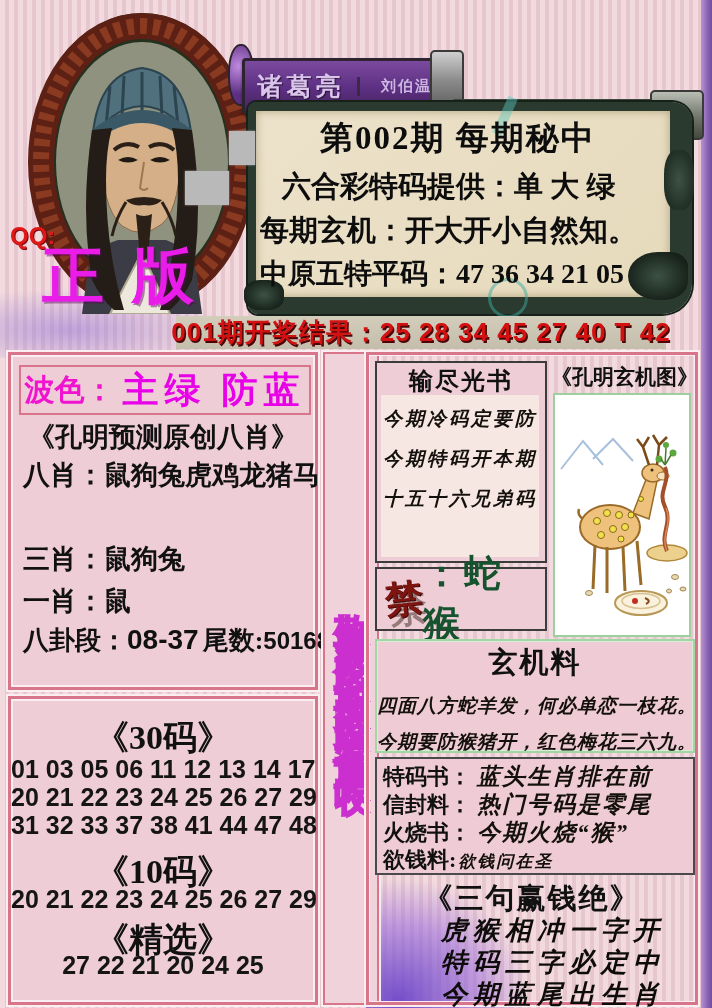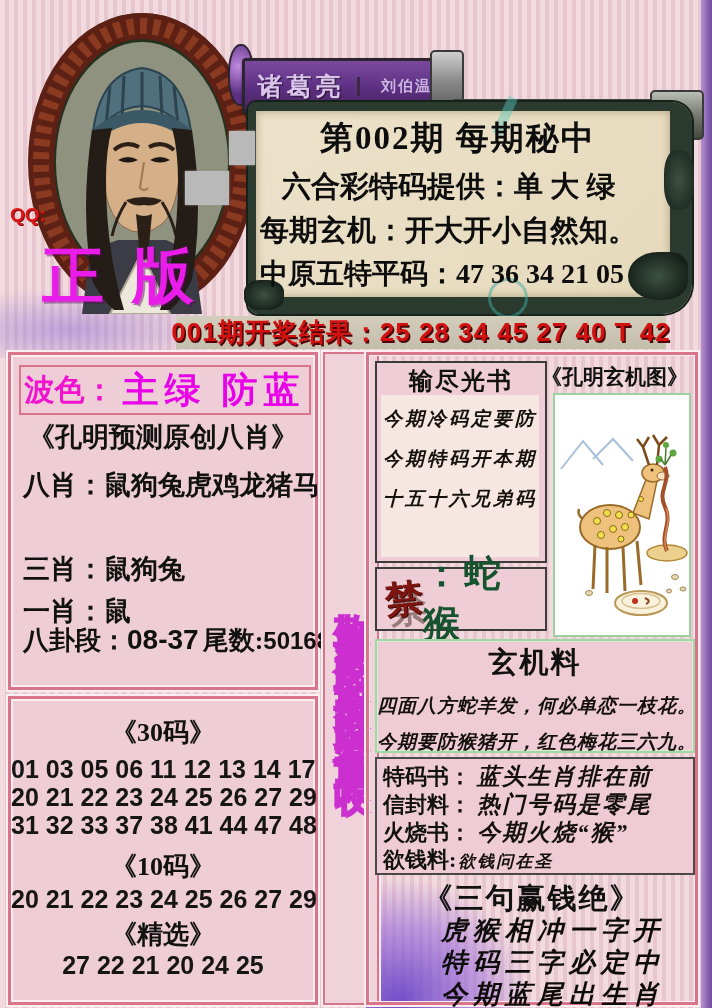--- a/index.html
+++ b/index.html
@@ -39,21 +39,21 @@
   .panel-deco2{left:628px;top:252px;width:60px;height:48px;background:radial-gradient(#3d5242,#16211a 75%);border-radius:50% 30% 40% 50%;}
   .panel-deco3{left:244px;top:280px;width:40px;height:30px;background:radial-gradient(#3d5242,#16211a 75%);border-radius:40%;}
   .panel-text{position:absolute;left:258px;top:112px;width:426px;color:#0d0d0d;}
   .ph1{font-size:33px;font-weight:bold;letter-spacing:2px;margin:4px 0 6px 62px;}
   .ph2{font-size:29px;font-weight:bold;margin:0 0 4px 24px;}
   .ph3{font-size:29px;font-weight:bold;margin:0 0 4px 2px;}
   .ph4{font-size:28px;font-weight:bold;margin:0 0 0 2px;}
   .censor{background:#b9b9b9;box-shadow:0 0 2px #999;}
   .censor1{left:229px;top:131px;width:26px;height:34px;}
   .censor2{left:185px;top:171px;width:44px;height:34px;}
-  .qq{left:10px;top:204px;font-family:"Liberation Sans",sans-serif;font-size:19px;font-weight:bold;color:#e01818;text-shadow:1px 1px 0 #7a0808;}
+  .qq{left:10px;top:222px;font-family:"Liberation Sans",sans-serif;font-size:24px;font-weight:bold;color:#e01818;text-shadow:1px 1px 0 #7a0808;}
   .zhengban{left:42px;top:234px;font-size:62px;font-weight:bold;color:#ea1cea;letter-spacing:28px;text-shadow:2px 2px 0 rgba(90,0,90,.45);}
   .watermark{left:488px;top:278px;width:34px;height:34px;border:3px solid rgba(60,170,160,.5);border-radius:50%;}
   .watermark2{left:500px;top:96px;width:10px;height:40px;background:rgba(90,200,190,.45);transform:rotate(24deg);}
 
   
   .result-bar{left:176px;top:316px;width:490px;height:33px;
     background:linear-gradient(180deg,#d3cdbc,#c4bdab);display:flex;align-items:center;justify-content:center;}
   .result-bar span{font-family:"Liberation Sans",sans-serif;font-size:26px;font-weight:bold;color:#d31111;
     text-shadow:1.5px 1.5px 0 #4a0606;letter-spacing:1px;white-space:nowrap;}
 
@@ -61,31 +61,31 @@
   .pinkbox{box-sizing:border-box;background:#eecdd6;border:3px solid #d8758a;
     box-shadow:0 0 0 2px #faeef1, inset 0 0 0 2px #faeef1;}
 
   
   .box-zodiac{left:8px;top:352px;width:310px;height:338px;}
   .bose{position:absolute;left:8px;top:10px;width:288px;height:46px;border:2px solid #d8758a;
     display:flex;align-items:center;justify-content:center;white-space:nowrap;}
   .bose .lbl{color:#f013cf;font-size:30px;font-weight:bold;}
   .bose .val{color:#e800e8;font-size:36px;font-weight:bold;letter-spacing:6px;margin-left:8px;}
   .zod-title{position:absolute;left:0;top:64px;width:100%;text-align:center;font-size:27px;font-weight:bold;color:#111;}
-  .zod-row{position:absolute;left:12px;white-space:nowrap;font-weight:bold;color:#111;margin-top:10px;}
+  .zod-row{position:absolute;left:12px;white-space:nowrap;font-weight:bold;color:#111;}
   .zod-row .lbl{font-size:27px;}
   .zod-row .val{font-size:27px;}
   .r0{top:102px;} .r1{top:144px;} .r2{top:186px;} .r3{top:228px;}
   .bagua{position:absolute;left:12px;top:268px;white-space:nowrap;font-weight:bold;color:#111;}
   .bagua .lbl{font-size:26px;}
   .bagua .num{font-family:"Liberation Sans",sans-serif;font-size:28px;}
   .bagua .num2{font-family:"Liberation Sans",sans-serif;font-size:24px;}
 
   .box-codes{left:8px;top:696px;width:310px;height:309px;}
-  .codes-title{position:absolute;width:100%;text-align:center;font-size:26px;font-weight:bold;color:#111;}
+  .codes-title{position:absolute;width:100%;text-align:center;font-size:34px;font-weight:bold;color:#111;}
   .codes-row{position:absolute;width:100%;text-align:center;font-family:"Liberation Sans",sans-serif;
     font-size:25px;font-weight:600;color:#151515;white-space:nowrap;letter-spacing:0px;}
   .t30{top:16px;} .t30r0{top:56px;} .t30r1{top:84px;} .t30r2{top:112px;}
   .t10{top:150px;} .t10r{top:186px;}
   .jx{top:218px;} .jxr{top:252px;}
 
   
   .vbanner{left:323px;top:352px;width:56px;height:653px;box-sizing:border-box;
     background:#f0d2da;border:2px solid #d8758a;box-shadow:0 0 0 2px #faeef1;
     display:flex;align-items:center;justify-content:center;}
@@ -98,21 +98,21 @@
     border:3px solid #d8758a;box-shadow:0 0 0 2px #faeef1, inset 0 0 0 1px #faeef1;}
   .shujin{position:absolute;left:6px;top:6px;width:172px;height:202px;box-sizing:border-box;
     background:#eecdd6;border:2px solid #3c3c3c;}
   .shujin-title{text-align:center;font-size:24px;font-weight:bold;color:#111;margin-top:2px;letter-spacing:2px;}
   .shujin-inner{position:absolute;left:4px;top:32px;width:158px;height:162px;background:#f7e7e3;padding-top:4px;box-sizing:border-box;}
   .shujin-line{font-size:19px;font-weight:bold;letter-spacing:3px;color:#14100c;text-align:center;height:40px;line-height:40px;white-space:nowrap;font-style:italic;}
   .jinbox{position:absolute;left:6px;top:212px;width:172px;height:64px;box-sizing:border-box;
     background:#eecdd6;border:2px solid #3c3c3c;display:flex;align-items:center;}
   .jin-char{font-size:38px;font-weight:bold;color:#7e1510;margin-left:8px;text-shadow:1px 1px 0 #3a0a06, 3px 10px 0 rgba(60,40,30,.5);transform:rotate(-6deg);}
   .jin-val{font-size:37px;font-weight:bold;color:#14532d;letter-spacing:4px;}
-  .xjt-title{position:absolute;left:172px;top:8px;width:142px;text-align:left;font-size:21px;font-weight:bold;color:#111;white-space:nowrap;}
+  .xjt-title{position:absolute;left:182px;top:8px;width:142px;text-align:left;font-size:21px;font-weight:bold;color:#111;white-space:nowrap;}
   .xjt-img{position:absolute;left:184px;top:38px;width:138px;height:244px;box-sizing:border-box;background:#fff;border:2px solid #9cd09c;}
   .xuanjiliao{position:absolute;left:6px;top:284px;width:320px;height:114px;box-sizing:border-box;
     background:#efccd5;border:2px solid #a2d6a2;box-shadow:inset 0 0 0 1px #d8ecd8;}
   .xjl-title{text-align:center;font-size:29px;font-weight:bold;color:#111;margin-top:2px;letter-spacing:2px;}
   .xjl-line{font-size:19px;font-weight:bold;font-style:italic;color:#14100c;text-align:center;white-space:nowrap;margin-top:10px;letter-spacing:1px;}
   .materials{position:absolute;left:6px;top:402px;width:320px;height:118px;box-sizing:border-box;
     background:#efccd5;border:2px solid #4a4a4a;padding:2px 6px;}
   .mat-row{display:flex;align-items:baseline;height:28px;white-space:nowrap;}
   .mat-lbl{font-size:22px;font-weight:bold;color:#111;}
   .mat-val{font-size:23px;font-weight:bold;font-style:italic;color:#14100c;letter-spacing:2px;margin-left:6px;}

